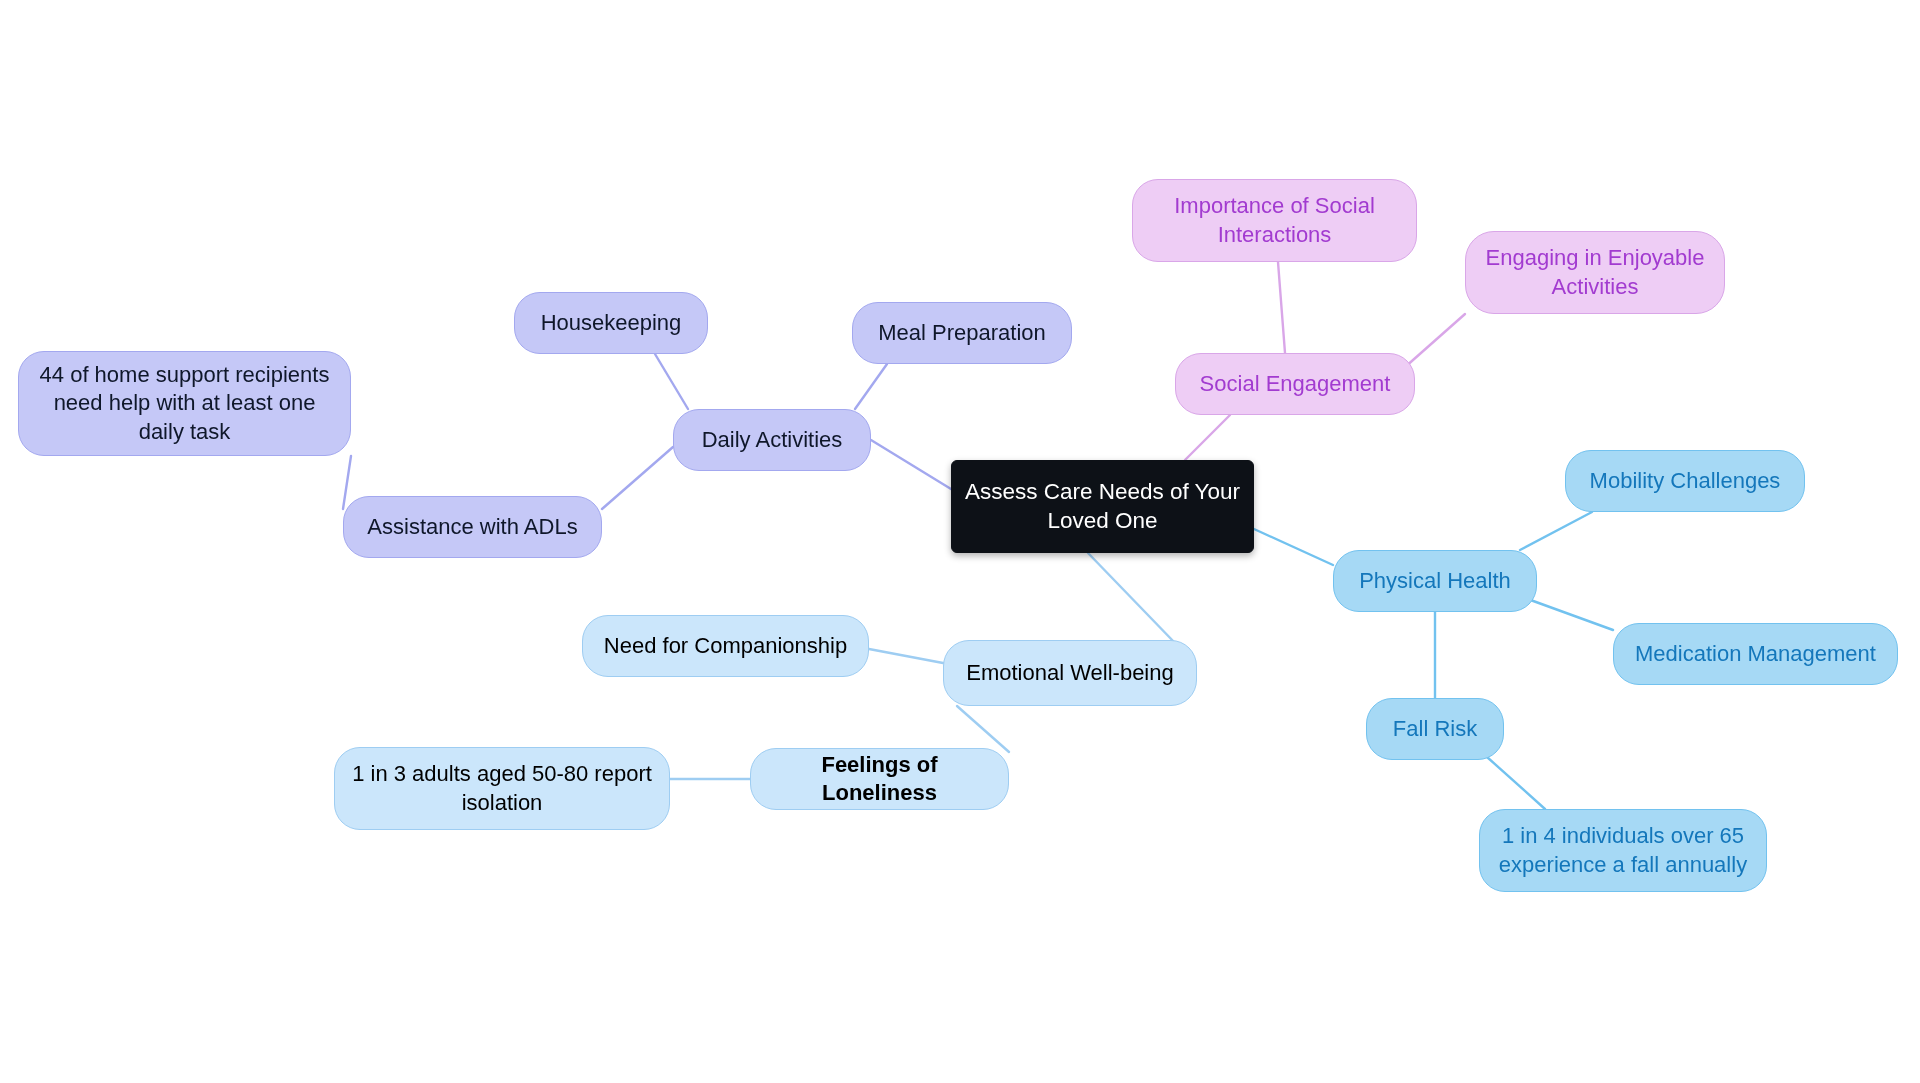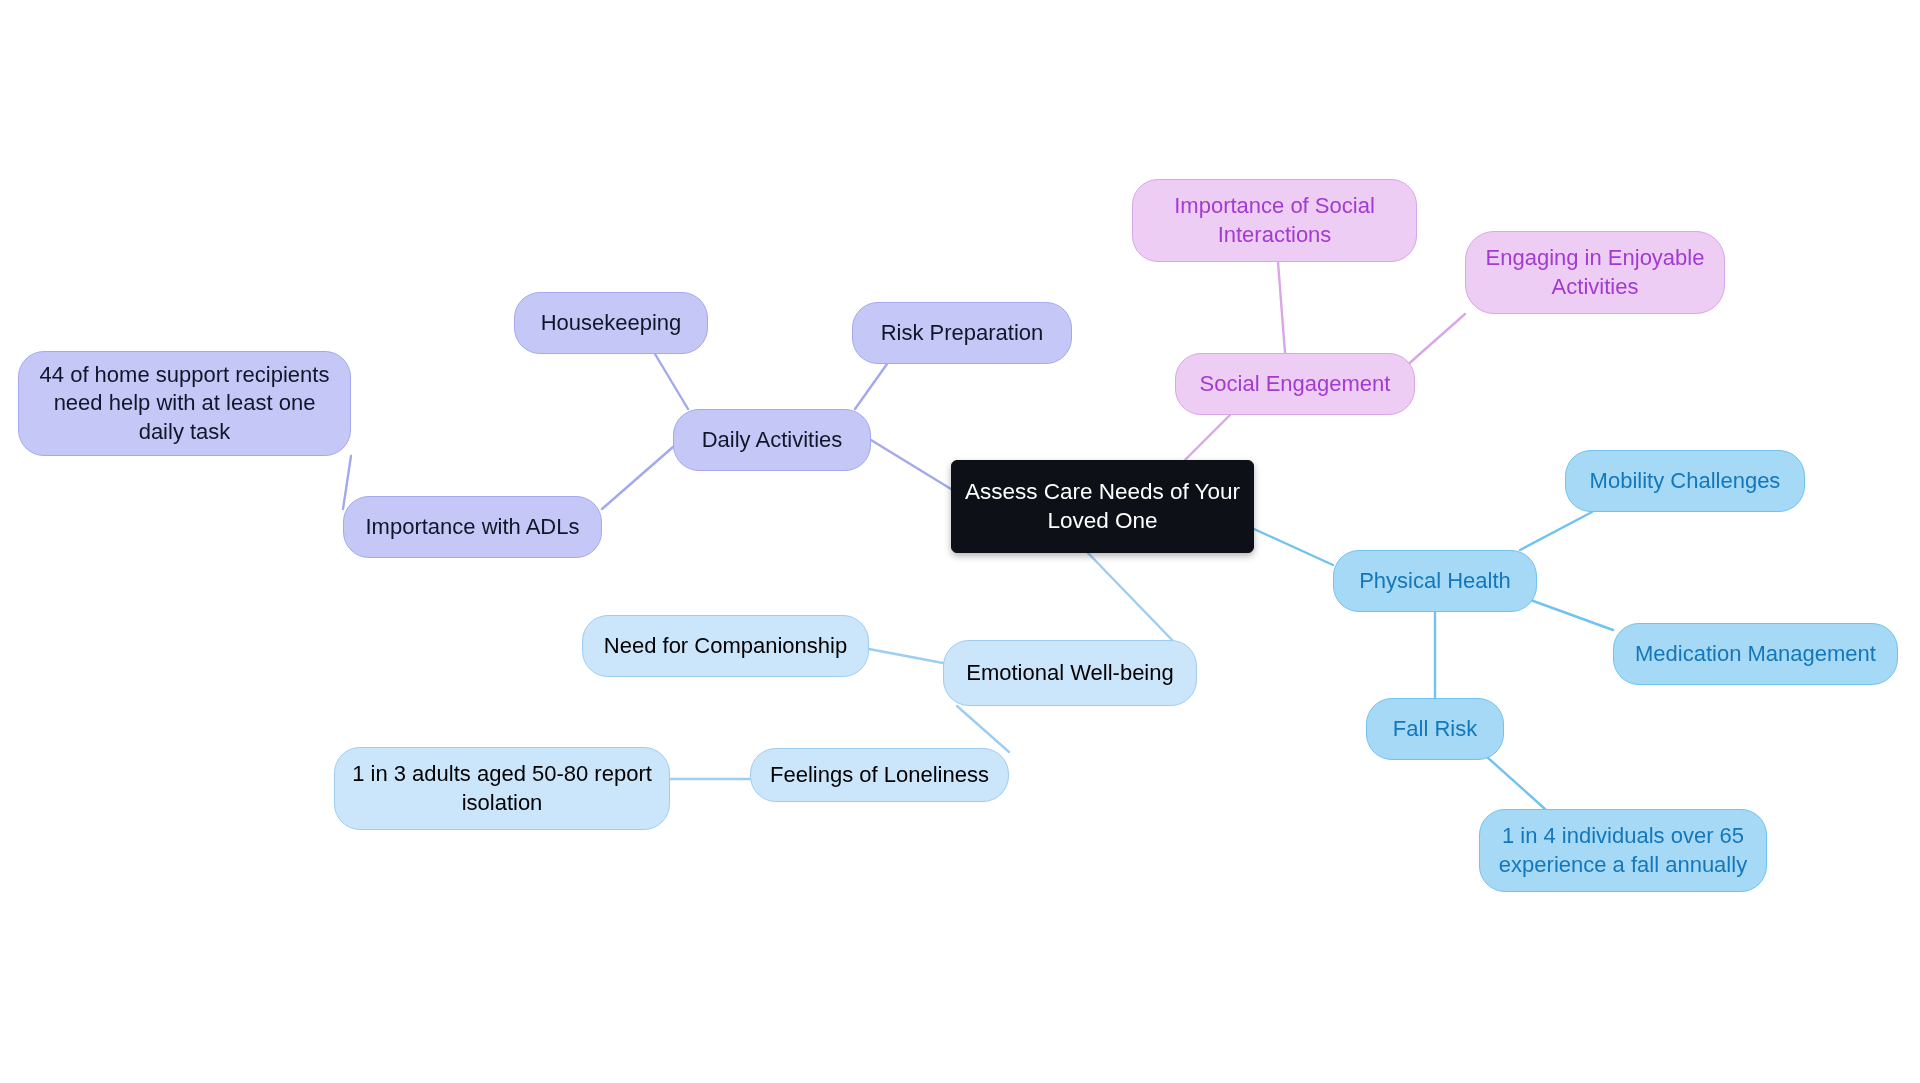--- a/index.html
+++ b/index.html
@@ -97,23 +97,23 @@
       <line x1="750" y1="779" x2="670" y2="779" stroke="#9ecdf2" stroke-width="2.4" stroke-linecap="round"></line>
     </svg>
 
   <div class="node node-root" style="left: 951px; top: 460px; width: 303px; height: 93px;"><span>Assess Care Needs of Your
 Loved One</span></div>
 
   <div class="node node-indigo" style="left: 673px; top: 409px; width: 198px; height: 62px;"><span>Daily Activities</span></div>
 
   <div class="node node-indigo" style="left: 514px; top: 292px; width: 194px; height: 62px;"><span>Housekeeping</span></div>
 
-  <div class="node node-indigo" style="left: 852px; top: 302px; width: 220px; height: 62px;"><span>Risk Preparation</span></div>
+  <div class="node node-indigo" style="left: 852px; top: 302px; width: 220px; height: 62px;"><span>Meal Preparation</span></div>
 
-  <div class="node node-indigo" style="left: 343px; top: 496px; width: 259px; height: 62px;"><span>Importance with ADLs</span></div>
+  <div class="node node-indigo" style="left: 343px; top: 496px; width: 259px; height: 62px;"><span>Assistance with ADLs</span></div>
 
   <div class="node node-indigo" style="left: 18px; top: 351px; width: 333px; height: 105px;"><span>44 of home support recipients
 need help with at least one
 daily task</span></div>
 
   <div class="node node-violet" style="left: 1175px; top: 353px; width: 240px; height: 62px;"><span>Social Engagement</span></div>
 
   <div class="node node-violet" style="left: 1132px; top: 179px; width: 285px; height: 83px;"><span>Importance of Social
 Interactions</span></div>
 
@@ -128,18 +128,18 @@
 
   <div class="node node-blue" style="left: 1366px; top: 698px; width: 138px; height: 62px;"><span>Fall Risk</span></div>
 
   <div class="node node-blue" style="left: 1479px; top: 809px; width: 288px; height: 83px;"><span>1 in 4 individuals over 65
 experience a fall annually</span></div>
 
   <div class="node node-lightblue" style="left: 943px; top: 640px; width: 254px; height: 66px;"><span>Emotional Well-being</span></div>
 
   <div class="node node-lightblue" style="left: 582px; top: 615px; width: 287px; height: 62px;"><span>Need for Companionship</span></div>
 
-  <div class="node node-lightblue" style="left: 750px; top: 748px; width: 259px; height: 54px;"><span>Feelings of Loneliness</span></div>
+  <div class="node node-lightblue" style="left: 750px; top: 748px; width: 259px; height: 62px; font-weight: bold;"><span>Feelings of Loneliness</span></div>
 
   <div class="node node-lightblue" style="left: 334px; top: 747px; width: 336px; height: 83px;"><span>1 in 3 adults aged 50-80 report
 isolation</span></div>
 
 </div>
 
 </body></html>

